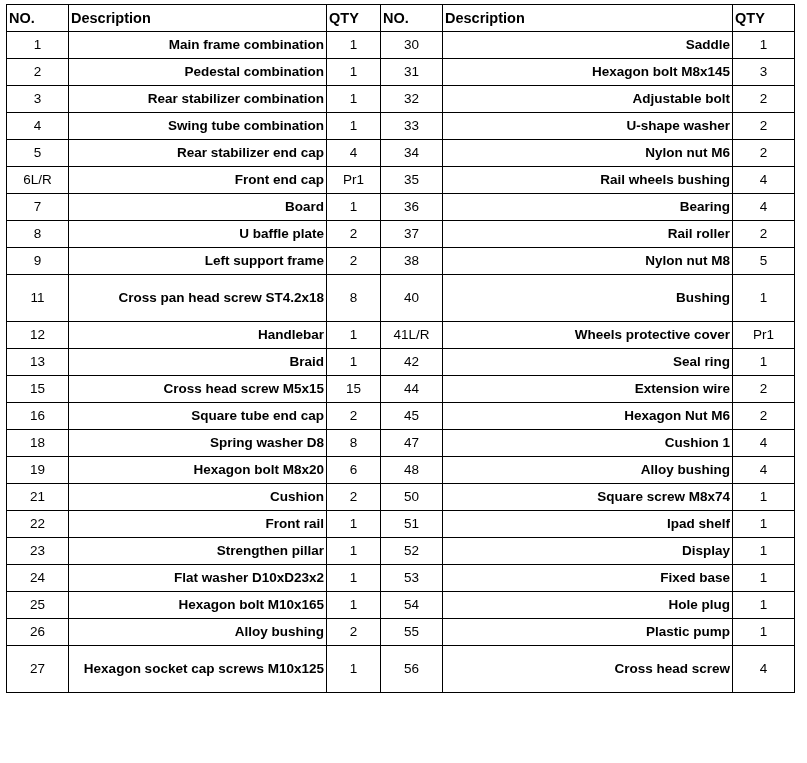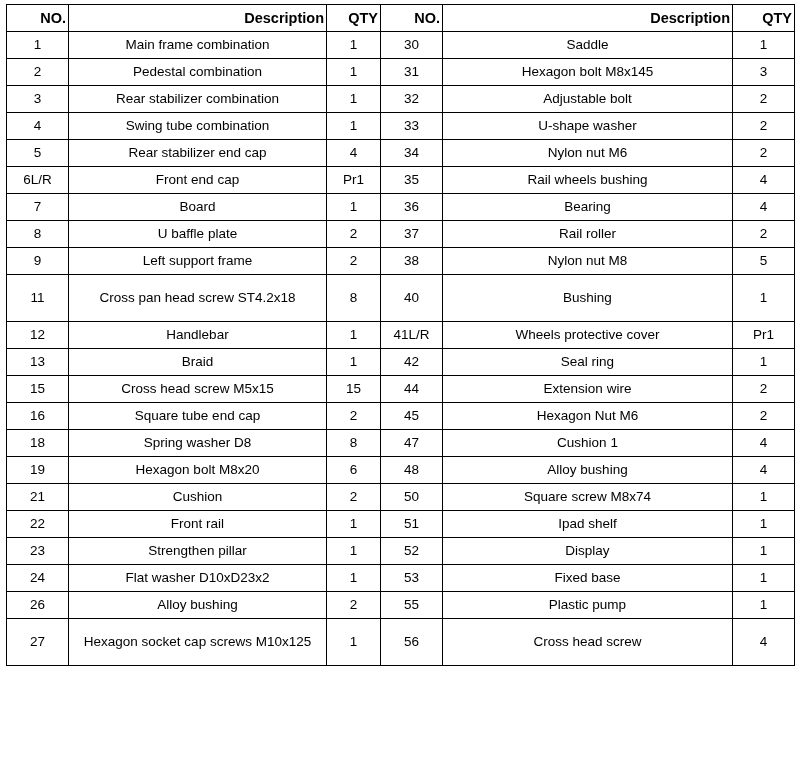--- a/index.html
+++ b/index.html
@@ -31,36 +31,37 @@
     border: 1px solid #000000;
     font-size: 13.5px;
     line-height: 1.15;
     padding: 1px 2px;
     height: 24px;
     vertical-align: middle;
     overflow: hidden;
   }
   table.parts th {
     font-weight: bold;
-    text-align: right;
+    text-align: left;
     font-size: 14.5px;
   }
   col.c-no    { width: 62px; }
   col.c-desc  { width: 258px; }
   col.c-qty   { width: 54px; }
   col.c-no2   { width: 62px; }
   col.c-desc2 { width: 290px; }
   col.c-qty2  { width: 62px; }
 
   td.no, td.qty {
     text-align: center;
   }
   td.desc {
-    text-align: center;
+    text-align: right;
     padding-left: 6px;
+    font-weight: bold;
   }
   td.small {
     font-size: 11.5px;
   }
   td.two-line {
     line-height: 1.25;
     padding-top: 2px;
     padding-bottom: 2px;
   }
   tr.tall td {
@@ -245,20 +246,28 @@
         </tr>
         <tr>
           <td class="no">24</td>
           <td class="desc">Flat washer D10xD23x2</td>
           <td class="qty">1</td>
           <td class="no">53</td>
           <td class="desc">Fixed base</td>
           <td class="qty">1</td>
         </tr>
         <tr>
+          <td class="no">25</td>
+          <td class="desc">Hexagon bolt M10x165</td>
+          <td class="qty">1</td>
+          <td class="no">54</td>
+          <td class="desc">Hole plug</td>
+          <td class="qty">1</td>
+        </tr>
+        <tr>
           <td class="no">26</td>
           <td class="desc">Alloy bushing</td>
           <td class="qty">2</td>
           <td class="no">55</td>
           <td class="desc">Plastic pump</td>
           <td class="qty">1</td>
         </tr>
         <tr class="tall">
           <td class="no">27</td>
           <td class="desc small two-line">Hexagon socket  cap screws M10x125</td>

